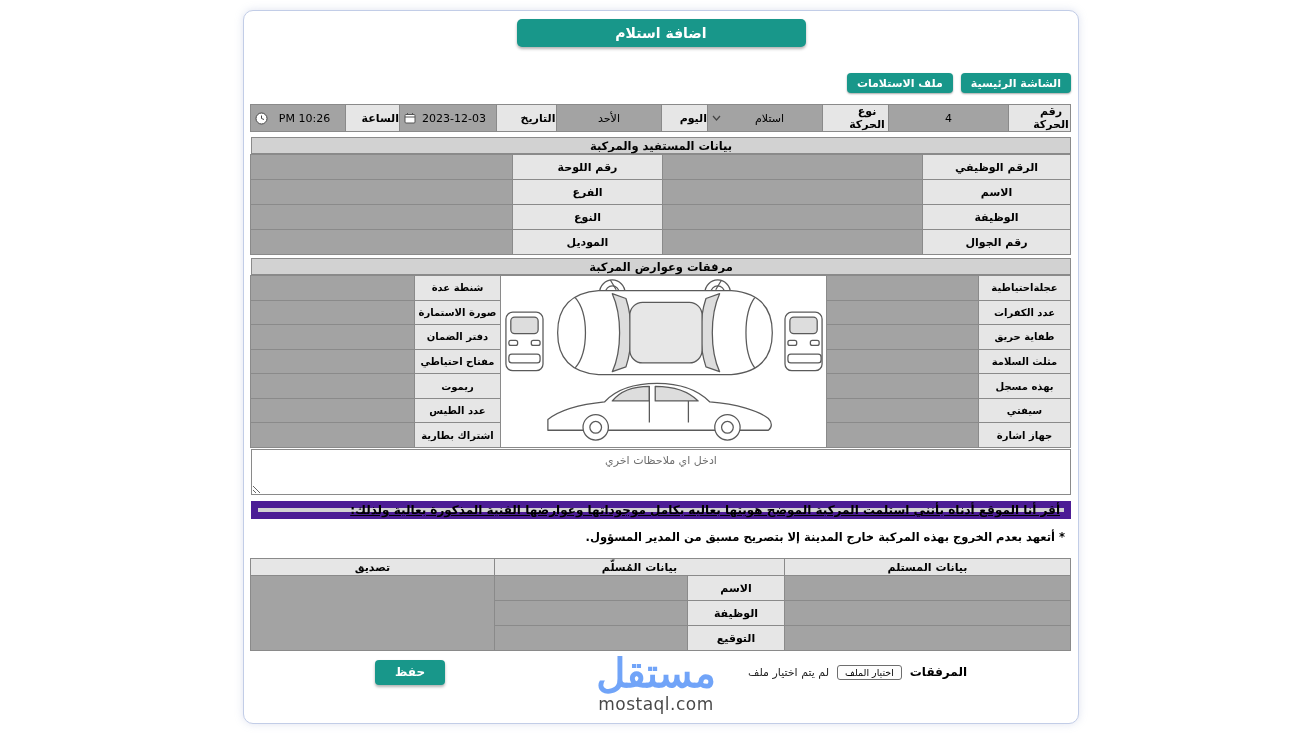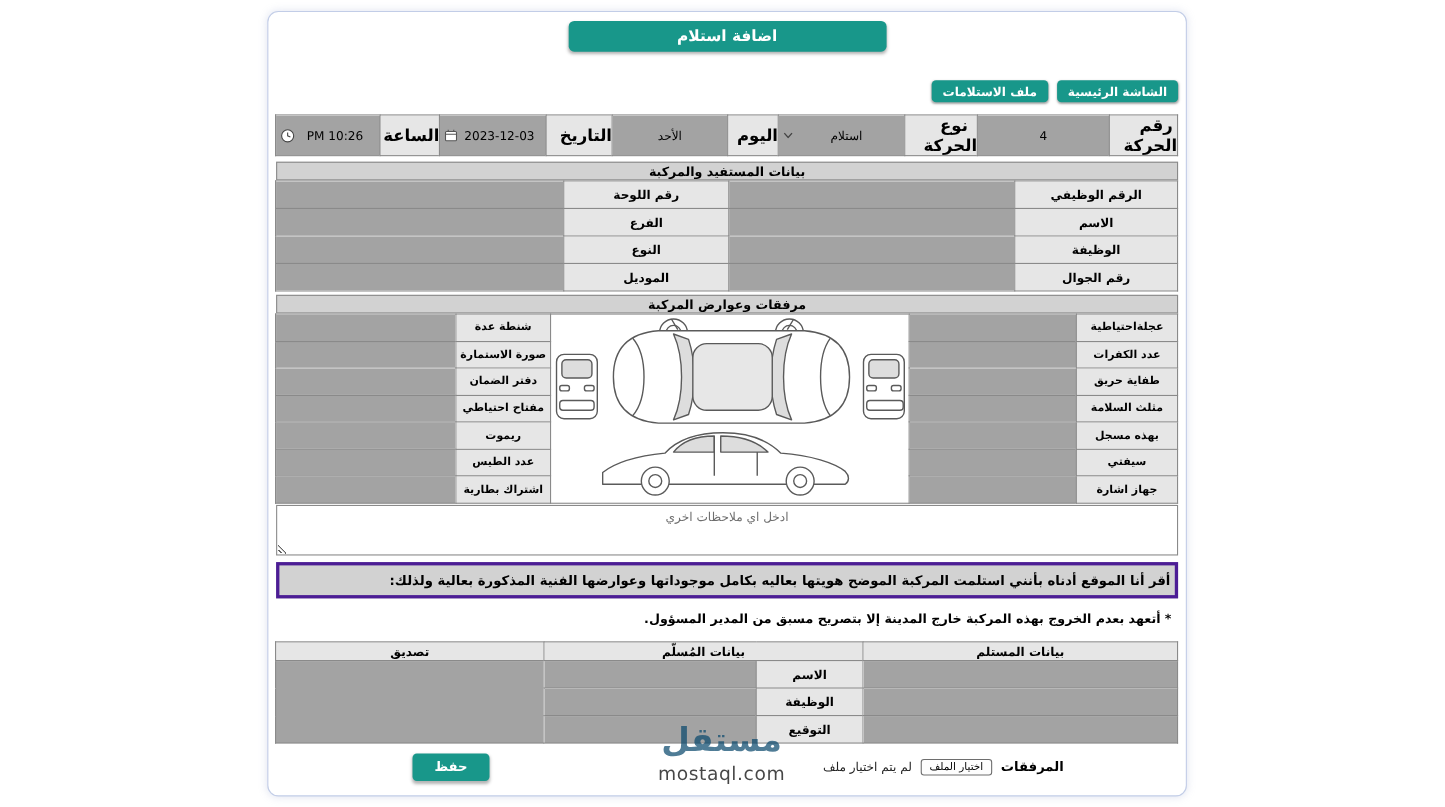--- a/index.html
+++ b/index.html
@@ -26,21 +26,21 @@
   table { border-collapse:collapse; table-layout:fixed; width:820px; background:#fff; }
   td { border:1px solid #8a8a8a; height:25px; font-size:11px; padding:0; overflow:hidden; vertical-align:middle; }
   td.lbl { background:#e6e6e6; font-weight:bold; text-align:center; }
   td.inp { background:#a3a3a3; }
   td.inp input {
     width:100%; height:100%; border:none; outline:none; background:transparent;
     font:inherit; text-align:center; direction:rtl; padding:0 4px;
   }
   .hdr-table { margin-top:11px; }
   .hdr-table td { height:25px; }
-  .hdr-table td.lbl { font-size:15px;padding-left:23px; }
+  .hdr-table td.lbl { font-size:11px;padding-left:23px; }
 
   .bar {
     height:17px; background:#d2d2d2; border:1px solid #8a8a8a; font-size:11.5px;
     font-weight:bold; display:flex; align-items:center; justify-content:center;
   }
   .bar.mt5 { margin-top:5px; }
   .bar.mt3 { margin-top:3px; }
 
   .selcell, .iconcell, .plaincell {
     display:flex; align-items:center; height:100%; padding:0 4px; cursor:pointer;
@@ -52,22 +52,22 @@
   .att-table td.lbl { font-size:10px; }
   .car-cell { background:#fff; text-align:center; vertical-align:middle; }
 
   .notes {
     display:block; width:820px; height:46px; margin-top:1px; border:1px solid #8a8a8a;
     font:11px "DejaVu Sans",sans-serif; direction:rtl; padding:4px; resize:both;
   }
   .notes::placeholder { text-align:center; color:#6e6e6e; }
 
   .decl-bar {
-    margin-top:6px; height:33px; background:#d2d2d2; border:3px solid #4c1d95;
-    font-size:12px; font-weight:bold; display:flex; align-items:center; padding:0 4px;
+    margin-top:6px; height:18px; background:#d2d2d2; border:7px solid #4c1d95;
+    font-size:12px; font-weight:bold; display:flex; align-items:center; padding:0 4px;text-decoration:underline;
   }
   .decl-lines { margin-top:6px; }
   .decl-line { font-size:11.5px; font-weight:bold; height:25px; line-height:25px; padding-right:6px; }
 
   .sig-table { margin-top:8px; }
   .sig-table tr.hdr td { height:17px; font-size:11px; }
   .sig-table td { height:25px; }
   .certify { background:#fff; }
 
   .bottom-row { display:flex; align-items:center; margin-top:6px; height:30px; }
@@ -81,21 +81,21 @@
   .save-btn {
     margin-inline-start:auto; margin-inline-end:124px; width:70px; height:25px;
     background:var(--teal); color:#fff; font-family:inherit; font-size:12px; font-weight:bold;
     border:none; border-radius:4px; cursor:pointer; box-shadow:0 2px 3px rgba(0,0,0,.3);
   }
 
   .watermark {
     position:absolute; left:327px; top:643px; width:170px; text-align:center;
     pointer-events:none; z-index:9; direction:ltr; opacity:.72;
   }
-  .wm-logo { font-size:30px; font-weight:bold; color:#0c4a6e; line-height:40px; }
+  .wm-logo { font-size:40px; font-weight:bold; color:#3b82f6; line-height:40px;font-family:Liberation Serif, serif; }
   .wm-domain { font-size:17px; color:#000000; letter-spacing:.5px; }
 
   :root { --teal:#18978a; }
 </style>
 </head>
 <body>
 
 <div class="container">
   <div class="content">
 

